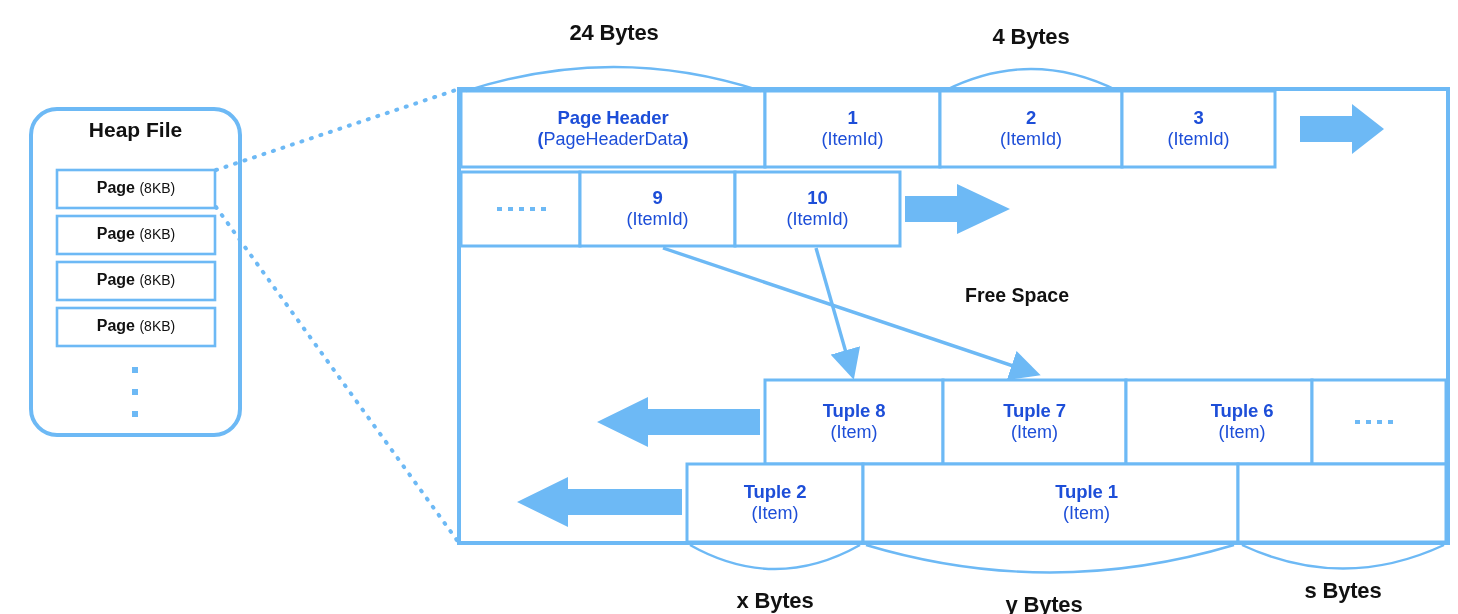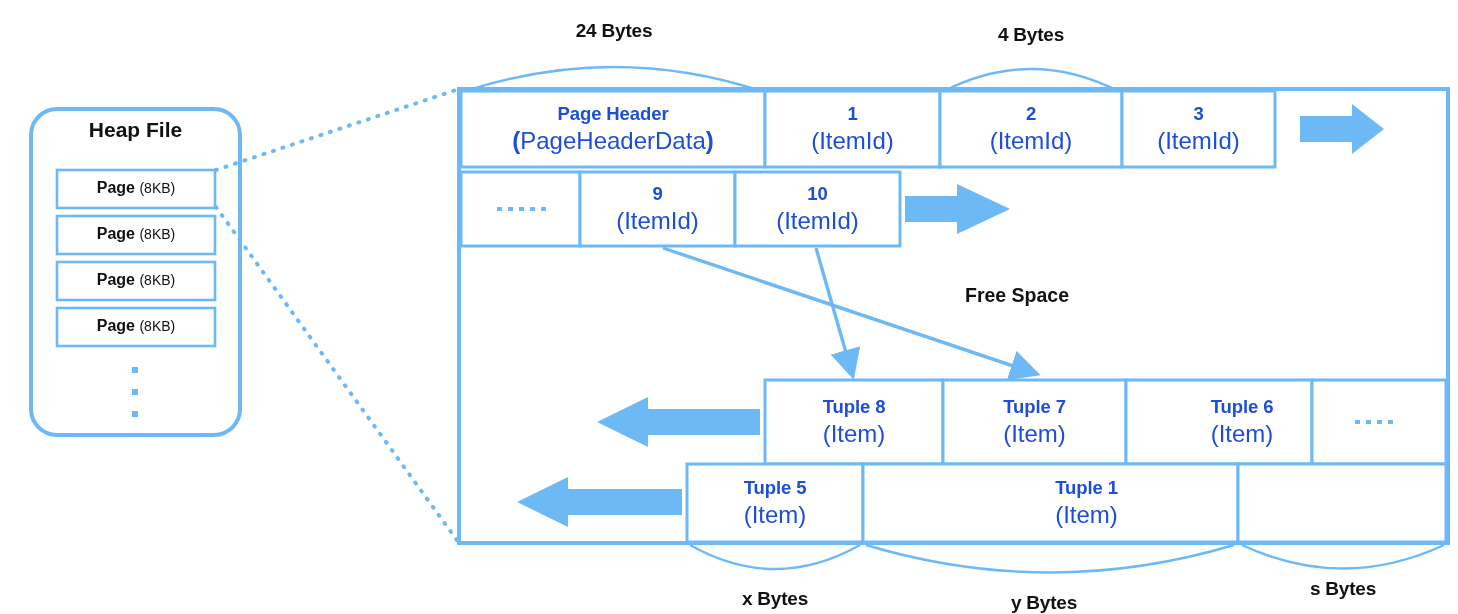--- a/index.html
+++ b/index.html
@@ -22,21 +22,21 @@
     height: 614px;
     pointer-events: none;
   }
   .lbl {
     position: absolute;
     color: #111111;
     text-align: center;
     line-height: 1.18;
   }
   .byteslabel {
-    font-size: 19px;
+    font-size: 22px;
     font-weight: bold;
     letter-spacing: -0.2px;
   }
   .heap-title {
     font-size: 21px;
     font-weight: bold;
   }
   .pagebox-label {
     font-size: 16px;
     font-weight: bold;
@@ -44,21 +44,21 @@
   .pagebox-label .sub {
     font-size: 14px;
     font-weight: normal;
   }
   .cell-main {
     font-size: 18.5px;
     font-weight: bold;
     letter-spacing: -0.1px;
   }
   .cell-sub {
-    font-size: 24px;
+    font-size: 18px;
     font-weight: normal;
   }
   .cell-txt {
     position: absolute;
     display: flex;
     flex-direction: column;
     align-items: center;
     justify-content: center;
     color: #1d4ed8;
     text-align: center;
@@ -213,21 +213,21 @@
   <div class="cell-txt" style="left:943px; top:380px; width:183px; height:84px;">
     <div class="cell-main">Tuple 7</div>
     <div class="cell-sub">(Item)</div>
   </div>
   <div class="cell-txt" style="left:1126px; top:380px; width:186px; height:84px;padding-left:23px;">
     <div class="cell-main">Tuple 6</div>
     <div class="cell-sub">(Item)</div>
   </div>
 
   <div class="cell-txt" style="left:687px; top:464px; width:176px; height:78px;">
-    <div class="cell-main">Tuple 5</div>
+    <div class="cell-main">Tuple 2</div>
     <div class="cell-sub">(Item)</div>
   </div>
   <div class="cell-txt" style="left:863px; top:464px; width:375px; height:78px;padding-left:36px;">
     <div class="cell-main">Tuple 1</div>
     <div class="cell-sub">(Item)</div>
   </div>
 
 </div>
 
 </body></html>

